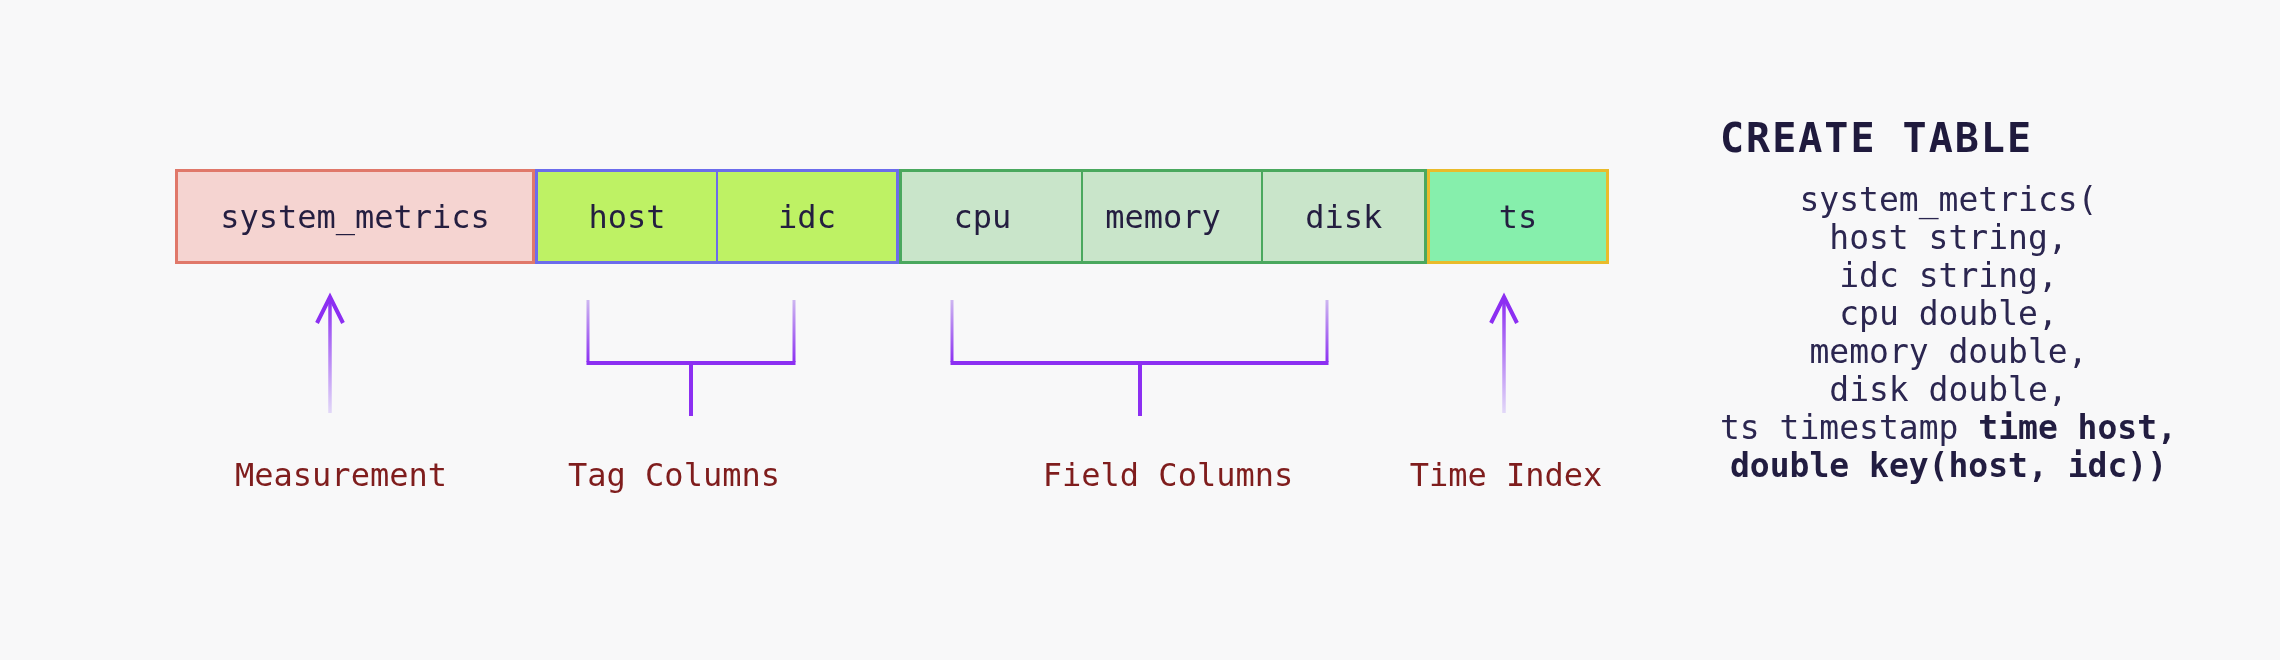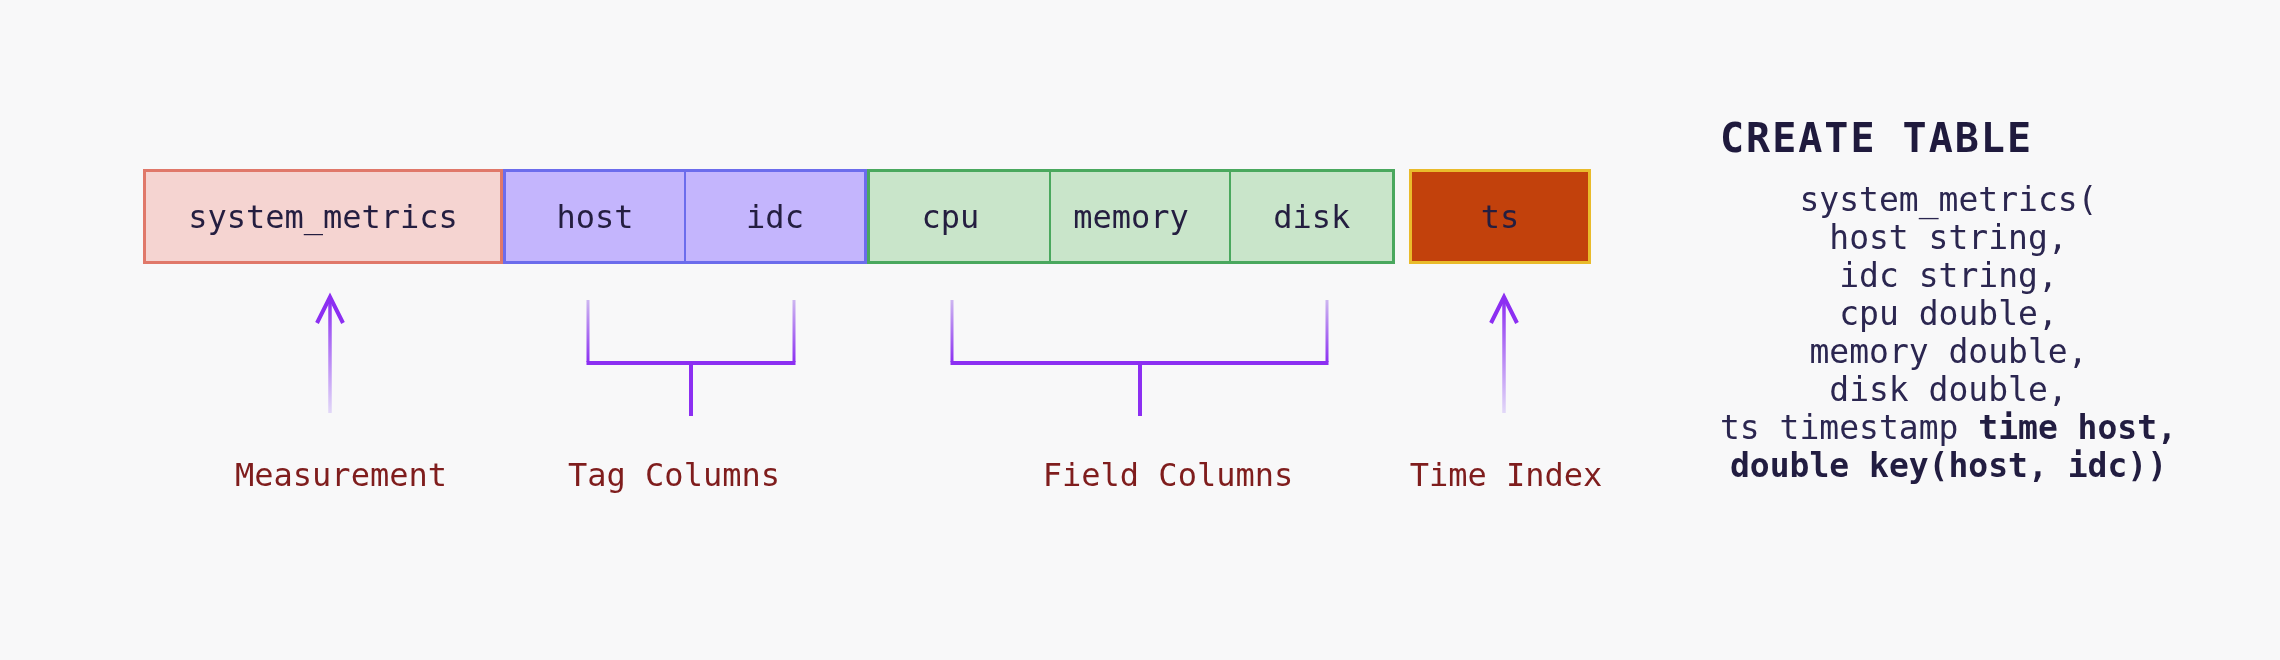--- a/index.html
+++ b/index.html
@@ -7,36 +7,36 @@
     width:2280px;height:660px;
     background:#f8f8f9;
     font-family:"DejaVu Sans Mono","Liberation Mono",monospace;
     color:#241e40;
     overflow:hidden;
   }
   .stage{position:relative;width:2280px;height:660px;}
 
   
   .row{
-    position:absolute;left:143px;top:169px;
+    position:absolute;left:175px;top:169px;
     display:flex;height:68px;
   }
   .group{
     display:flex;box-sizing:border-box;height:95px;
   }
   .cell{
     flex:1;display:flex;align-items:center;justify-content:center;
     font-size:32px;letter-spacing:0;white-space:nowrap;
   }
   .g-measurement{width:360px;border:3px solid #e0786a;background:#f5d4d1;}
-  .g-tag{width:364px;border:3px solid #6c6cec;background:#c4b5fd;}
+  .g-tag{width:364px;border:3px solid #6c6cec;background:#bef264;}
   .g-tag .cell + .cell{border-left:2px solid #6c6cec;}
   .g-field{width:528px;border:3px solid #4aa85e;background:#c9e5ca;justify-content:center;}
   .g-field .cell + .cell{border-left:2px solid #4aa85e;margin-left:18px;}
-  .g-time{width:182px;border:3px solid #e9bb2b;background:#c2410c;margin-left:14px;}
+  .g-time{width:182px;border:3px solid #e9bb2b;background:#86efac;}
 
   
   svg.annot{position:absolute;left:0;top:0;pointer-events:none;}
 
   
   .lbl{
     position:absolute;top:456px;transform:translateX(-50%);
     font-size:32px;white-space:nowrap;color:#7f1d1d;
   }
 

